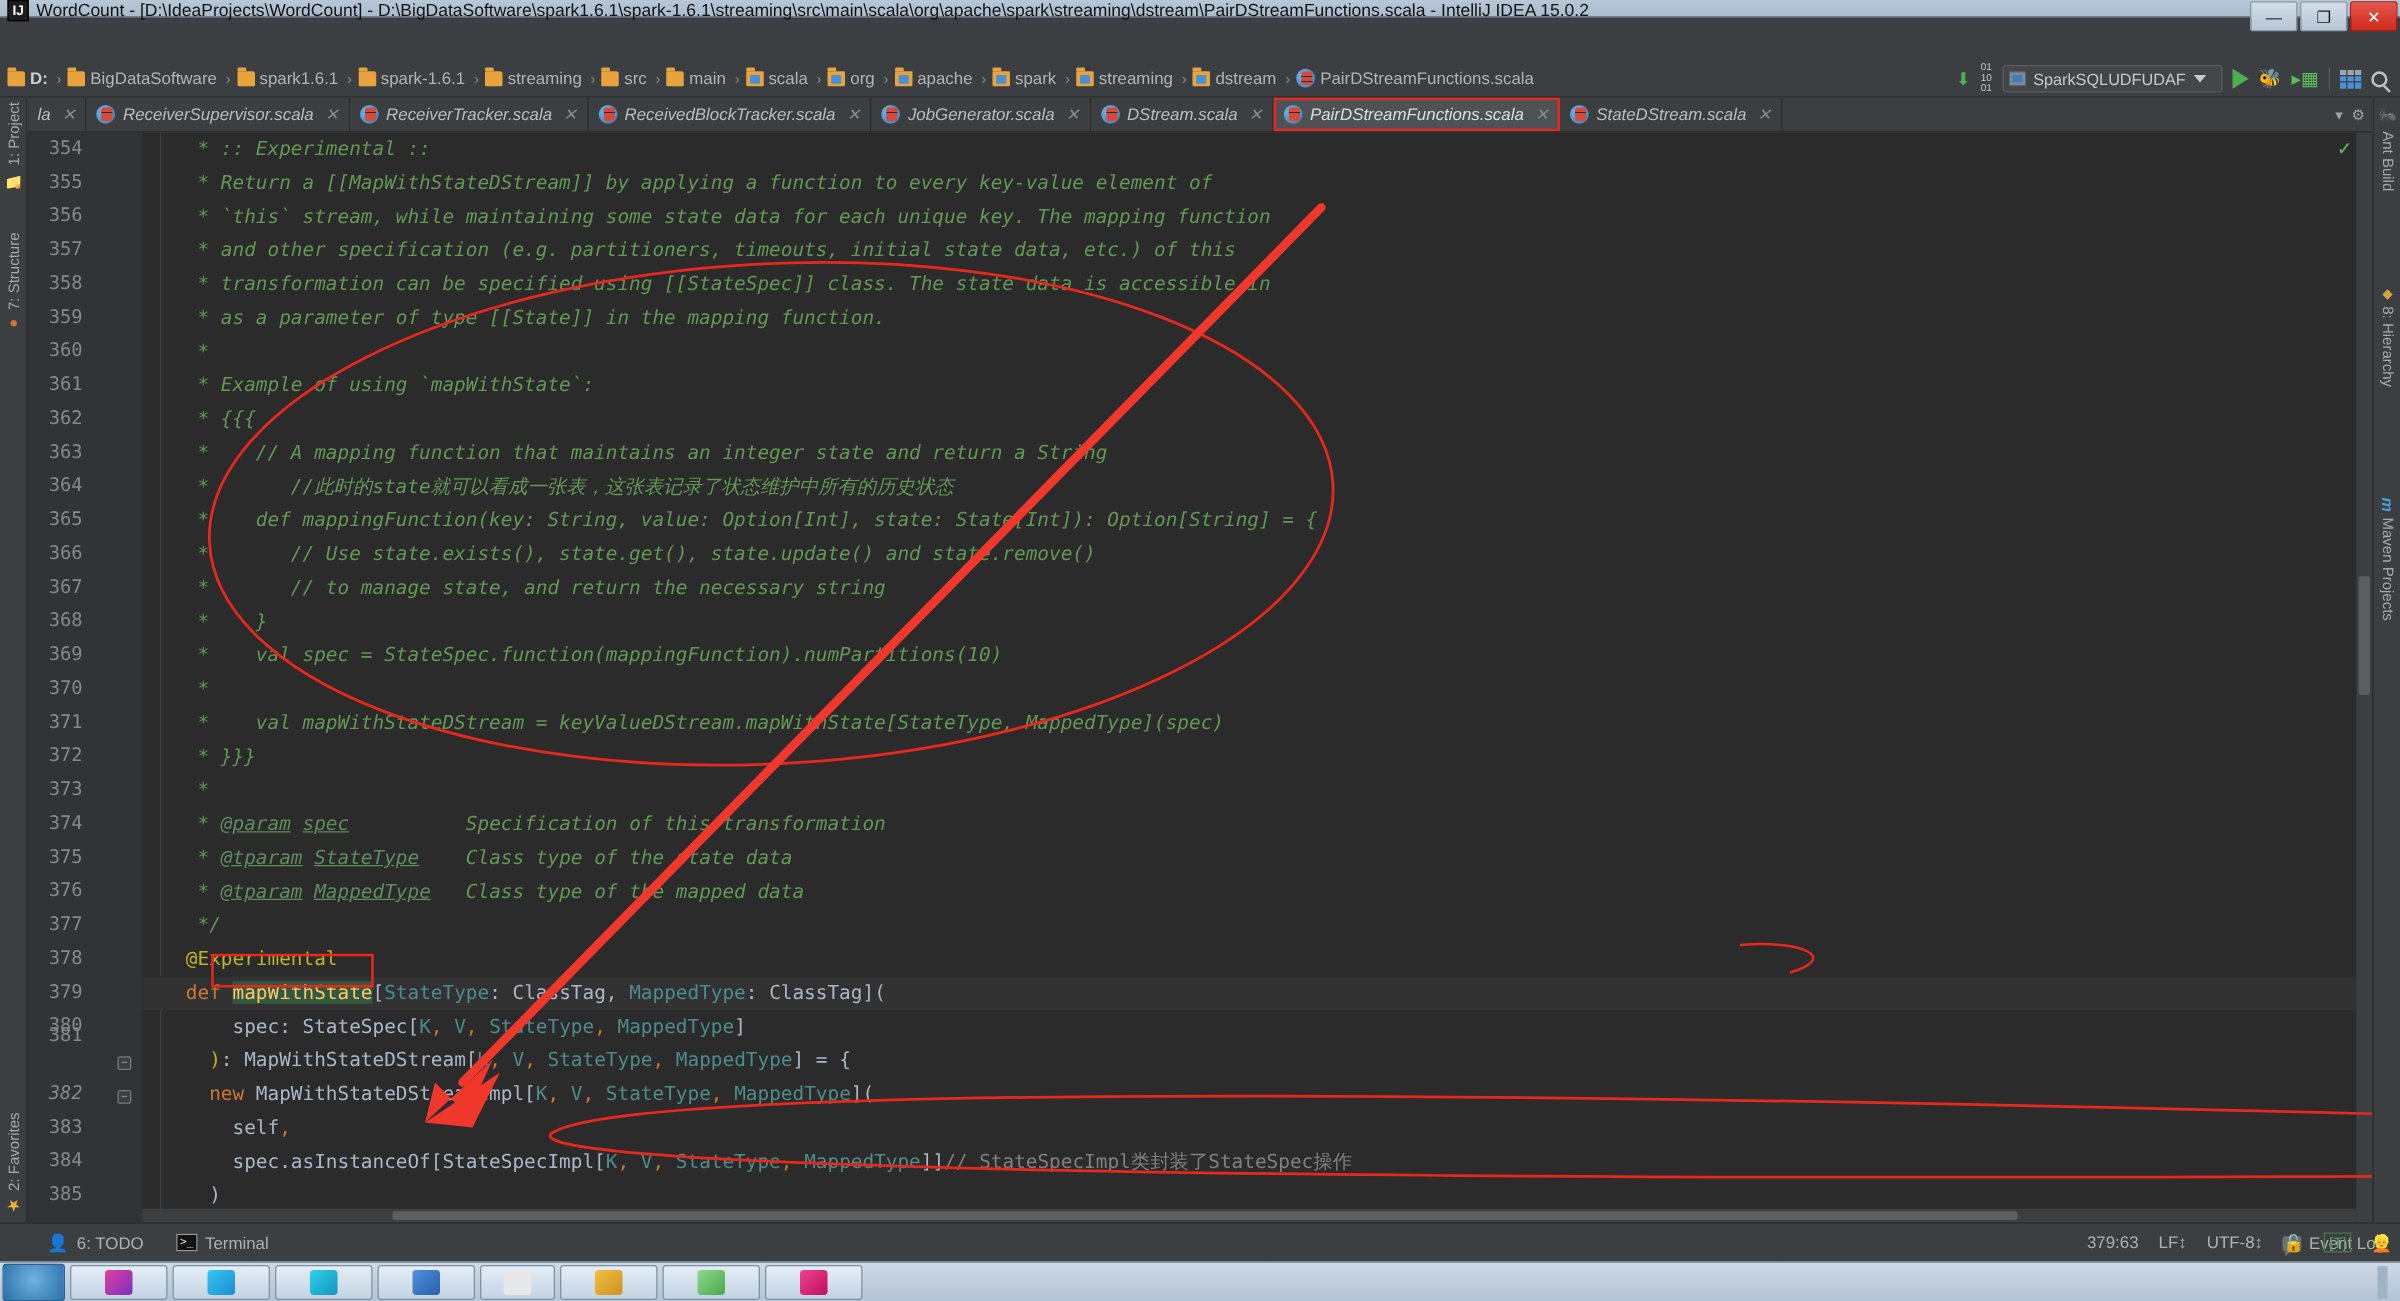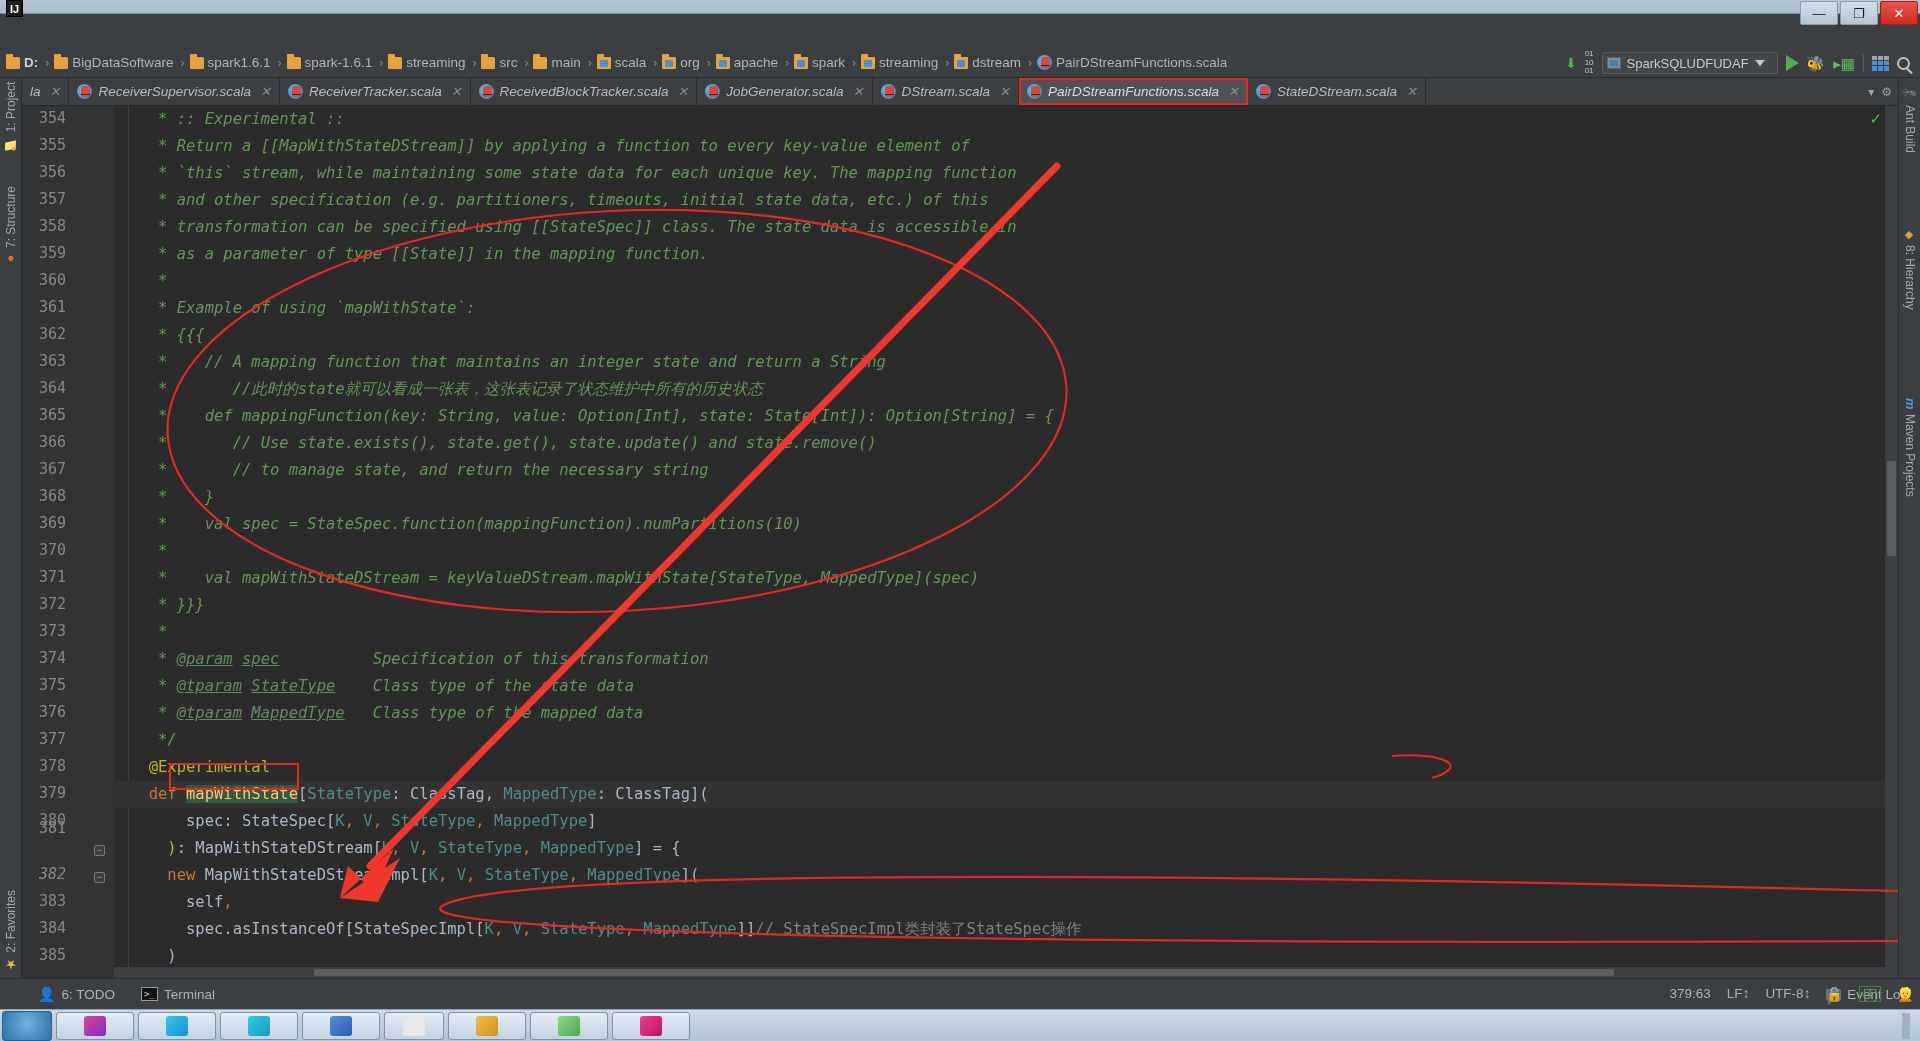--- a/index.html
+++ b/index.html
@@ -307,20 +307,21 @@
 
   
 </style>
 </head>
 <body>
 
 <div id="app">
 
   <div class="titlebar">
     <div class="ij-logo">IJ</div>
+    <div class="title-text">WordCount - [D:\IdeaProjects\WordCount] - D:\BigDataSoftware\spark1.6.1\spark-1.6.1\streaming\src\main\scala\org\apache\spark\streaming\dstream\PairDStreamFunctions.scala - IntelliJ IDEA 15.0.2</div>
     <div class="win-btns">
       <div class="win-btn">—</div>
       <div class="win-btn">❐</div>
       <div class="win-btn close">✕</div>
     </div>
   </div>
 
 
   <div class="navbar">
     <div class="crumb" id="crumbs">

